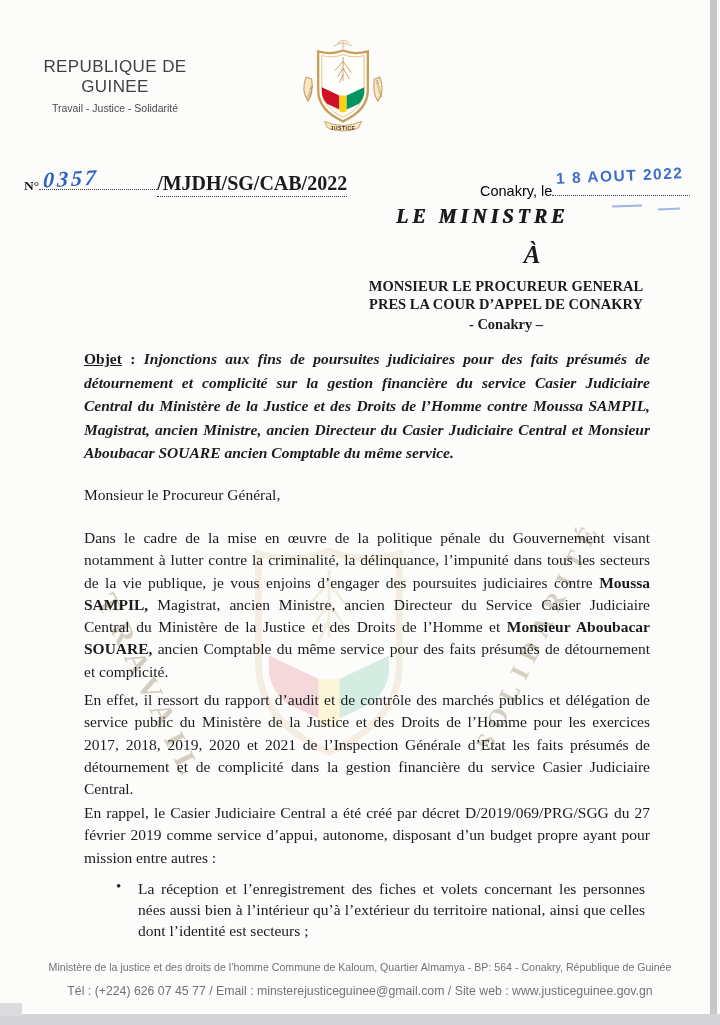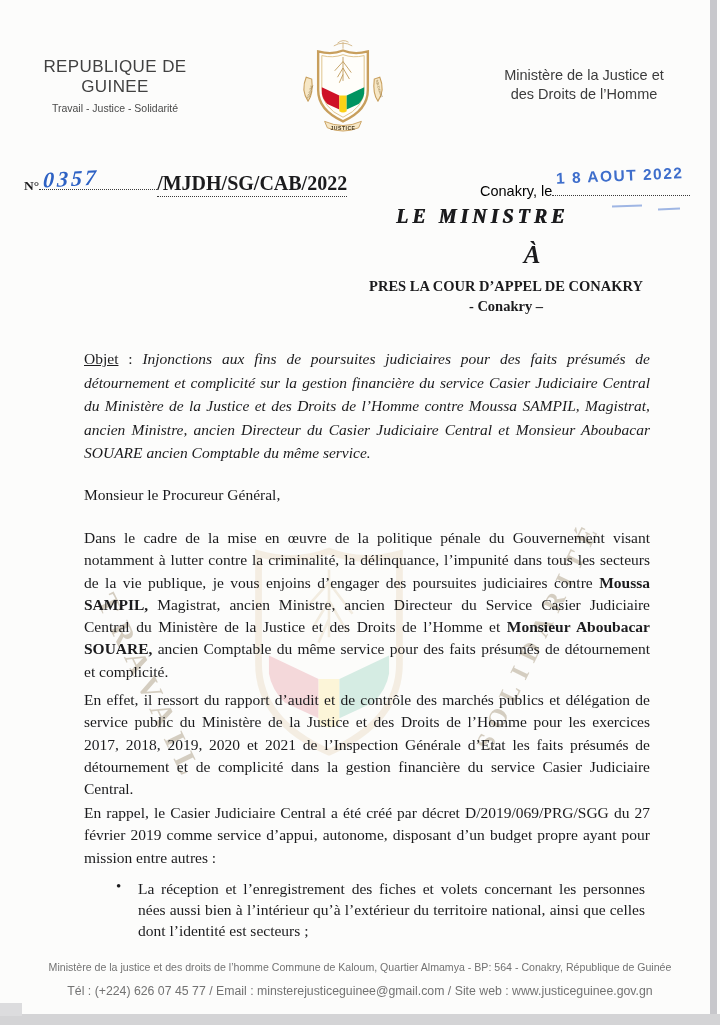--- a/index.html
+++ b/index.html
@@ -52,21 +52,21 @@
          font-weight:bold;font-style:italic;font-size:20px;letter-spacing:4px;
          text-shadow:.6px 0 currentColor;white-space:nowrap;}
   .a-letter{position:absolute;left:396px;top:241px;width:272px;text-align:center;
             font-weight:bold;font-style:italic;font-size:25px;}
   .addressee{position:absolute;left:322px;top:277px;width:368px;text-align:center;
              font-weight:bold;font-size:14.5px;line-height:18px;}
   .addressee .l3{margin-top:2px;}
 
   
   .subject{position:absolute;left:84px;top:347px;width:566px;text-align:justify;
-           font-size:15.5px;line-height:23.5px;font-style:italic;font-weight:normal;}
+           font-size:15.5px;line-height:23.5px;font-style:italic;font-weight:bold;}
   .subject .label{font-style:normal;text-decoration:underline;}
   .subject .sep{font-style:normal;}
   .salutation{position:absolute;left:84px;top:486px;font-size:15.5px;}
   .para{position:absolute;left:84px;width:566px;text-align:justify;font-size:15.5px;line-height:22.3px;}
   .para.p1{top:527px;}
   .para.p2{top:689px;}
   .para.p3{top:802px;}
   .para b{font-weight:bold;}
   .bullet{position:absolute;left:116px;top:878px;width:532px;display:flex;}
   .bullet .marker{width:22px;font-size:15px;flex:0 0 22px;}
@@ -123,39 +123,36 @@
       </g>
       <path d="M10 44 Q4 58 12 70 Q18 62 16 46 Z" fill="#f6e7c6" stroke="#c89f5d" stroke-width="1.2"></path>
       <path d="M90 44 Q96 58 88 70 Q82 62 84 46 Z" fill="#f6e7c6" stroke="#c89f5d" stroke-width="1.2"></path>
       <path d="M30 92 Q50 101 70 92 L67 99 Q50 106 33 99 Z" fill="#f6e7c6" stroke="#c89f5d" stroke-width="1"></path>
       <text transform="translate(13.5 68) rotate(-75)" font-size="4" fill="#8a6b35" font-family="Liberation Sans, sans-serif">TRAVAIL</text>
       <text transform="translate(85.5 47) rotate(75)" font-size="3.4" fill="#8a6b35" font-family="Liberation Sans, sans-serif">SOLIDARITÉ</text>
       <text x="50" y="101.5" text-anchor="middle" font-size="5.6" font-weight="bold" fill="#46371f" font-family="Liberation Sans, sans-serif" letter-spacing=".5">JUSTICE</text>
     </svg>
   </div>
 
-  <div class="hdr-right">
-    <div>Ministère de la Justice et</div>
-    <div>des Droits de l’Homme</div>
-  </div>
 
   <div class="ref">
     <span class="prefix">N°</span><span class="dots"><span class="hand">0357</span></span><span class="suffix">/MJDH/SG/CAB/2022</span>
   </div>
 
   <div class="dateline">
     <span>Conakry, le</span><span class="dots"></span>
   </div>
   <div class="stamp">1 8 AOUT 2022</div>
   <div class="ghost g1"></div>
   <div class="ghost g2"></div>
 
   <div class="title">LE MINISTRE</div>
   <div class="a-letter">À</div>
   <div class="addressee">
+    <div>MONSIEUR LE PROCUREUR GENERAL</div>
     <div>PRES LA COUR D’APPEL DE CONAKRY</div>
     <div class="l3">- Conakry –</div>
   </div>
 
   <div class="subject">
     <span class="label">Objet</span><span class="sep"> : </span><span>Injonctions aux fins de poursuites judiciaires pour des faits présumés de détournement et complicité sur la gestion financière du service Casier Judiciaire Central du Ministère de la Justice et des Droits de l’Homme contre Moussa SAMPIL, Magistrat, ancien Ministre, ancien Directeur du Casier Judiciaire Central et Monsieur Aboubacar SOUARE ancien Comptable du même service.</span>
   </div>
 
   <div class="salutation">Monsieur le Procureur Général,</div>
   <div class="para p1"><span>Dans le cadre de la mise en œuvre de la politique pénale du Gouvernement visant notamment à lutter contre la criminalité, la délinquance, l’impunité dans tous les secteurs de la vie publique, je vous enjoins d’engager des poursuites judiciaires contre </span><b>Moussa SAMPIL,</b><span> Magistrat, ancien Ministre, ancien Directeur du Service Casier Judiciaire Central du Ministère de la Justice et des Droits de l’Homme et </span><b>Monsieur Aboubacar SOUARE,</b><span> ancien Comptable du même service pour des faits présumés de détournement et complicité.</span></div>

